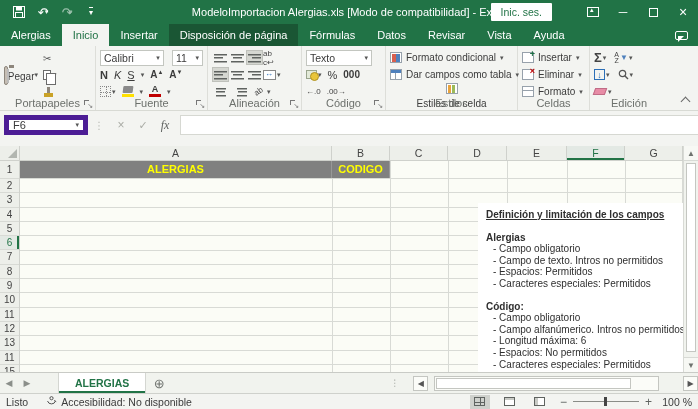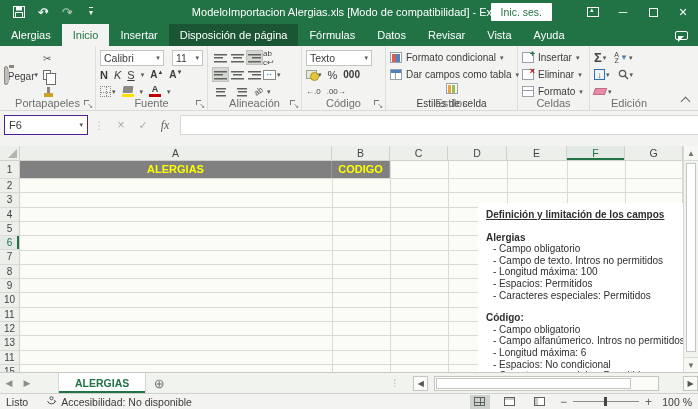--- a/index.html
+++ b/index.html
@@ -102,21 +102,21 @@
   .azic{font-size:7px;line-height:6px;color:#444;text-align:center;}
   .funnel{color:#4f81bd;font-size:8px;}
   .fillic{width:11px;height:11px;border:1px solid #2c6fb7;color:#2c6fb7;font-size:9px;display:flex;align-items:center;justify-content:center;}
   .eraser{width:12px;height:7px;background:#e78ca6;transform:skewX(-20deg);border:1px solid #c06c86;}
   .magsvg{display:block;}
   .collapse{position:absolute;right:8px;bottom:6px;width:9px;height:9px;}
   .collapse::before{content:"";position:absolute;left:1px;top:3px;width:6px;height:6px;border-left:1.5px solid #666;border-top:1.5px solid #666;transform:rotate(45deg);}
 
   
   .fbar{position:absolute;top:111px;left:0;right:0;height:30px;background:#f3f4f1;display:flex;align-items:center;padding:4px 0 6px 4px;}
-  .namebox{width:84px;height:20px;background:#fff;border:1px solid #4c1d95;display:flex;align-items:center;padding:0 4px;justify-content:space-between;font-size:11px;}
+  .namebox{width:84px;height:20px;background:#fff;border:5px solid #4c1d95;display:flex;align-items:center;padding:0 4px;justify-content:space-between;font-size:11px;}
   .fsep{color:#b8bab4;font-size:10px;padding:0 6px;}
   .fbtn{width:22px;text-align:center;color:#a9aba5;font-size:12px;}
   .fx{color:#5f6360;font-family:"Liberation Serif",serif;font-style:italic;font-size:12px;}
   .finput{flex:1;height:20px;background:#fff;border:1px solid #d6d8d2;border-right:none;margin-left:4px;}
 
   
   .gridwrap{position:absolute;top:146px;left:0;width:683px;height:226px;background:#fbfcf6;}
   .corner{position:absolute;left:0;top:0;width:20px;height:15px;background:#edefea;border-right:1px solid #cfd1cc;border-bottom:1px solid #cfd1cc;}
   .corner .tri{position:absolute;right:2px;bottom:2px;width:0;height:0;border-left:9px solid transparent;border-bottom:9px solid #b2b6b0;}
   .colheads{position:absolute;left:20px;top:0;right:0;height:15px;display:flex;background:#edefea;border-bottom:1px solid #cfd1cc;}
@@ -492,29 +492,28 @@
         <span class="hcell" style="width:312px;">ALERGIAS</span>
         <span class="hcell" style="width:58px;">CODIGO</span>
       </div>
       <div class="rowsbg"></div>
 
       <div class="defbox">
         <div class="tb-title">Definición y limitación de los campos</div>
         <div class="tb-head">Alergias</div>
         <div class="tb-item">- Campo obligatorio</div>
         <div class="tb-item">- Campo de texto. Intros no permitidos</div>
-        <div class="tb-item">- Longitud máxima: 100</div>
         <div class="tb-item">- Espacios: Permitidos</div>
         <div class="tb-item">- Caracteres especiales: Permitidos</div>
         <div class="gap"></div>
         <div class="tb-head">Código:</div>
         <div class="tb-item">- Campo obligatorio</div>
         <div class="tb-item">- Campo alfanúmerico. Intros no permitidos</div>
         <div class="tb-item">- Longitud máxima: 6</div>
-        <div class="tb-item">- Espacios: No condicional</div>
+        <div class="tb-item">- Espacios: No permitidos</div>
         <div class="tb-item">- Caracteres especiales: Permitidos</div>
 
       </div>
     </div>
   </div>
 
   <div class="vscroll">
     <div class="vbtnarr">▲</div>
     <div class="vthumb"></div>
     <div class="vbtnarr b">▼</div>

